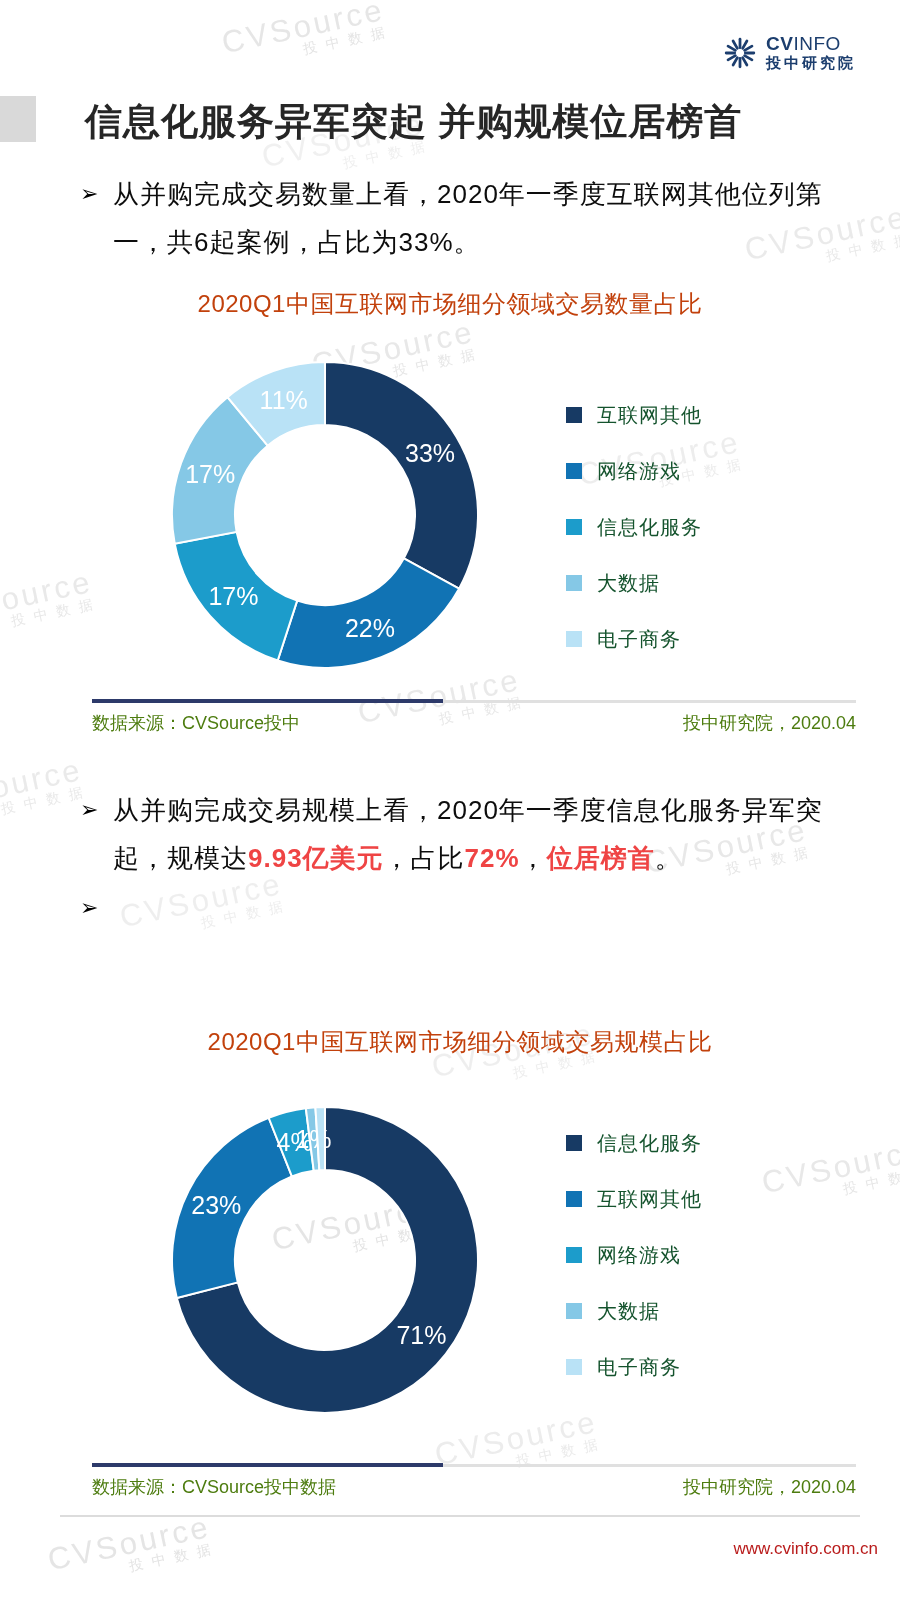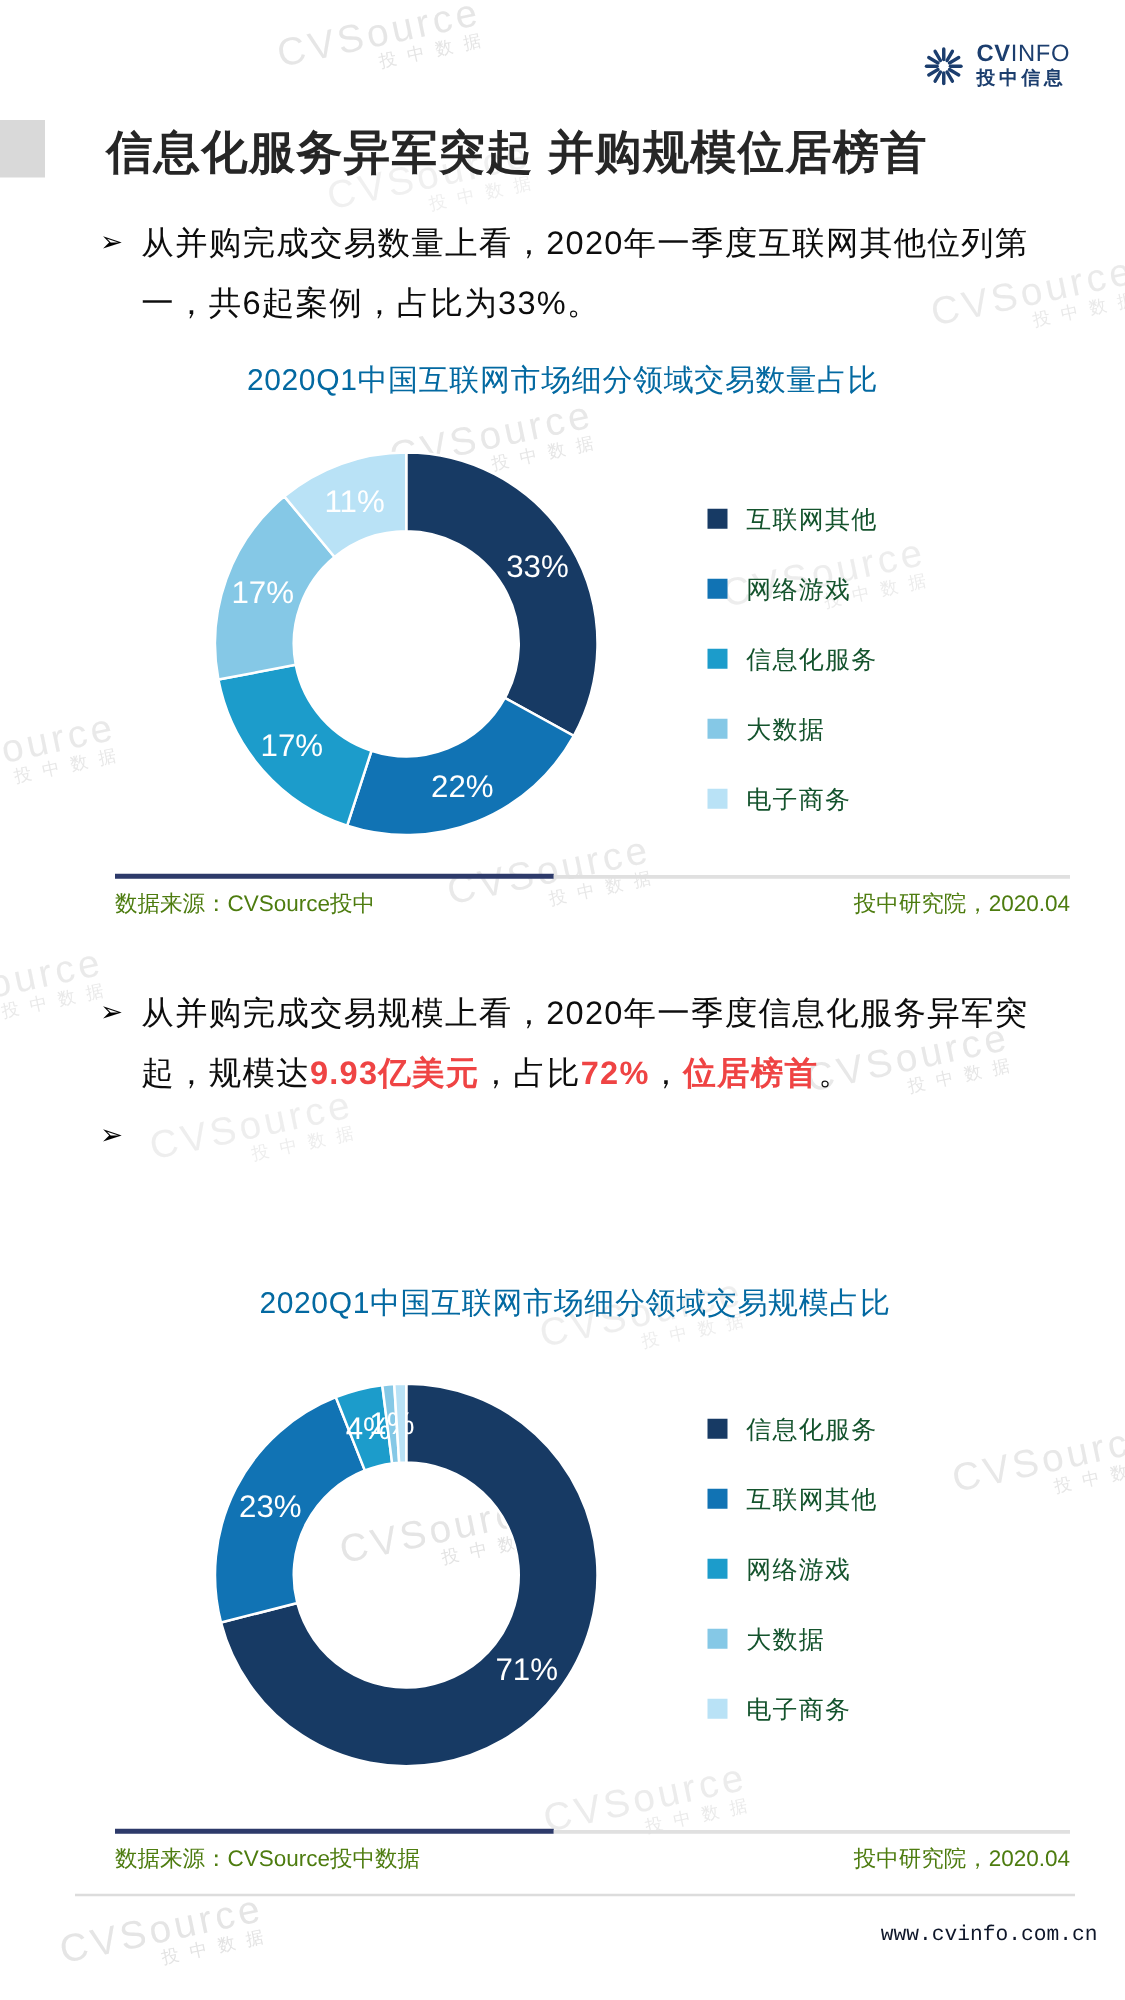--- a/index.html
+++ b/index.html
@@ -23,21 +23,21 @@
   .page-title { position:absolute; left:85px; top:97px; font-size:37px; font-weight:700; color:#262626; letter-spacing:1px; z-index:2; }
 
   .bullet { position:absolute; left:80px; width:790px; display:flex; z-index:2; }
   .bullet-marker { width:33px; font-size:22px; color:#000; line-height:48px; flex:none; }
   .bullet-text { font-size:26px; letter-spacing:1px; line-height:48px; color:#0d0d0d; white-space:pre-wrap; }
   .bullet-text .hl { color:#ef4444; font-weight:700; }
   .b1 { top:170px; }
   .b2 { top:786px; }
   .b3 { top:884px; }
 
-  .chart-title { position:absolute; left:0; width:900px; text-align:center; font-size:24px; font-weight:400; color:#0369a1; letter-spacing:.5px; z-index:2; }
+  .chart-title { position:absolute; left:0; width:900px; text-align:center; font-size:24px; font-weight:400; color:#c2410c; letter-spacing:.5px; z-index:2; }
   .t1 { top:288px; }
   .t2 { top:1026px;padding-left:20px; }
 
   .donut-wrap { position:absolute; width:360px; height:360px; left:145px; z-index:1; }
   .d1 { top:335px; }
   .d2 { top:1080px; }
   .donut-label { font-size:25px; fill:#ffffff; }
 
   .legend { position:absolute; left:566px; width:300px; z-index:2; }
   .l1 { top:387px; }
@@ -51,21 +51,21 @@
   .r2 { top:1463px; }
   .rule-navy { width:351px; height:4px; background:#2d3a6a; }
   .rule-gray { flex:1; height:3px; background:#e0e0e0; }
 
   .source-row { position:absolute; left:92px; width:764px; display:flex; justify-content:space-between; font-size:18px; color:#4d7c0f; z-index:2; }
   .s1 { top:711px; }
   .s2 { top:1475px;gap:40px; }
 
   .footer-line { position:absolute; left:60px; top:1515px; width:800px; height:2px; background:#dcdcdc; }
   .footer-copyright { position:absolute; left:28px; top:1524px; font-size:23px; color:#c5c5c5; letter-spacing:.5px; z-index:2; }
-  .footer-url { position:absolute; right:22px; top:1539px; font-size:17px; color:#0f172a; font-family:Liberation Mono, monospace; z-index:2; }
+  .footer-url { position:absolute; right:22px; top:1539px; font-size:17px; color:#b91c1c; font-family:Liberation Sans, sans-serif; z-index:2; }
 </style>
 </head>
 <body>
 
 <div class="page">
 
   <div class="watermark-layer" id="wm-layer">
       <div class="wm" style="left: 222px; top: 8px; opacity: 0.9;">
         <span class="wm-main">CVSource</span>
         <span class="wm-sub">投中数据</span>
@@ -140,21 +140,21 @@
         <line x1="16" y1="21" x2="16" y2="29"></line>
         <line x1="13.5" y1="20.33" x2="9.5" y2="27.26"></line>
         <line x1="11.67" y1="18.5" x2="4.74" y2="22.5"></line>
         <line x1="11" y1="16" x2="3" y2="16"></line>
         <line x1="11.67" y1="13.5" x2="4.74" y2="9.5"></line>
         <line x1="13.5" y1="11.67" x2="9.5" y2="4.74"></line>
       </g>
     </svg>
     <div>
       <div class="logo-text-en"><span class="cv">CV</span><span class="info">INFO</span></div>
-      <div class="logo-text-cn">投中信息</div>
+      <div class="logo-text-cn">投中研究院</div>
     </div>
   </div>
 
   <div class="accent-block"></div>
   <h1 class="page-title">信息化服务异军突起 并购规模位居榜首</h1>
 
   <div class="bullet b1">
     <span class="bullet-marker">➢</span>
     <div class="bullet-text"><span>从并购完成交易数量上看，2020年一季度互联网其他位列第
 一，共6起案例，占比为33%。</span></div>

